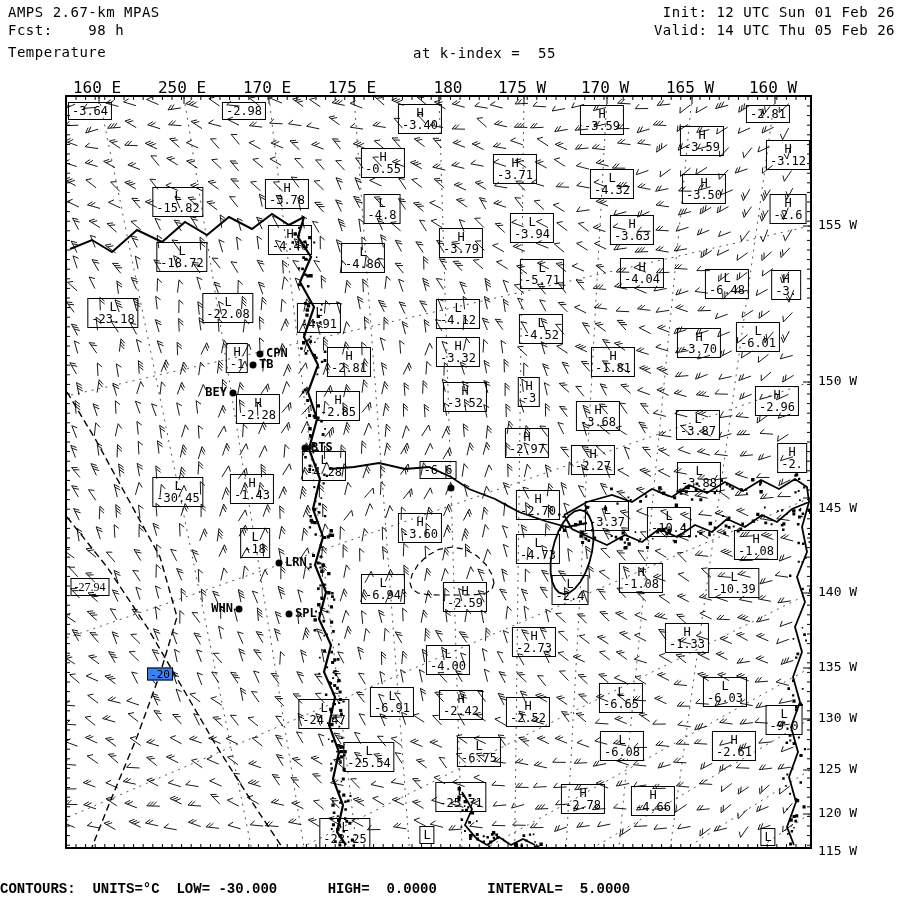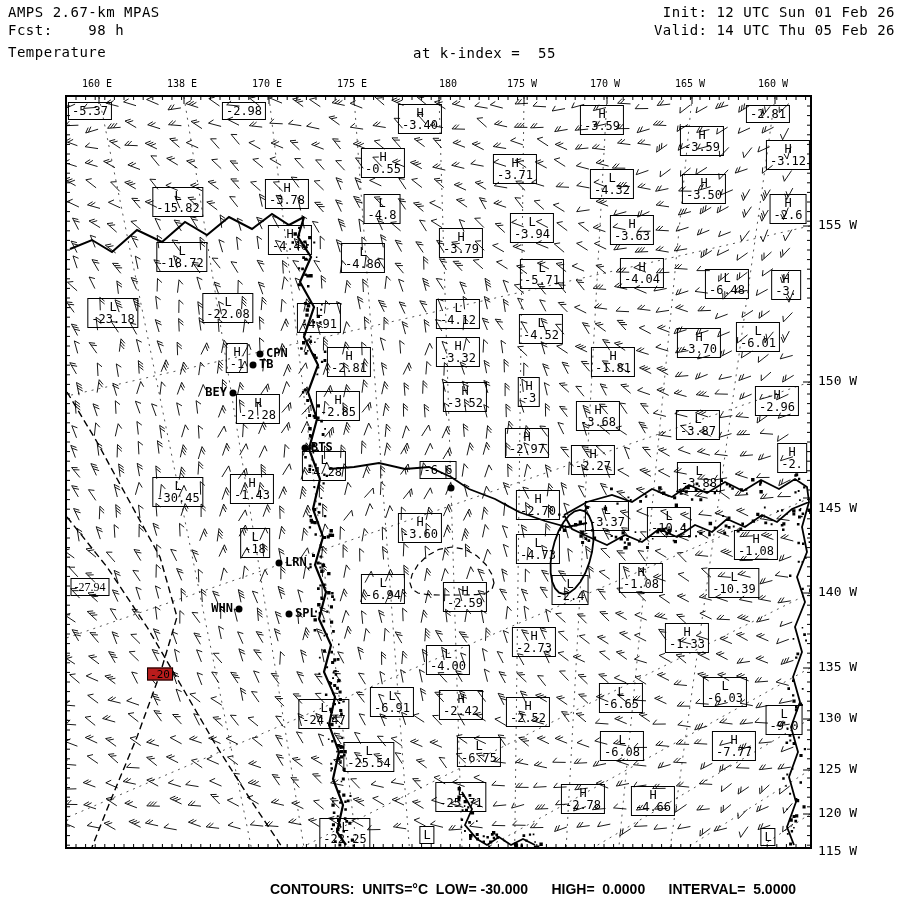--- a/index.html
+++ b/index.html
@@ -8,28 +8,28 @@
   .hline{position:absolute;white-space:pre;font-size:14px;letter-spacing:.5px}
   .hright{text-align:center}
   #map{position:absolute;left:65px;top:95px;width:743px;height:750px;
        border:2px solid #000;box-sizing:content-box;background:#fff}
   #deco{position:absolute;left:0;top:0;width:743px;height:750px}
   #map-layer{position:absolute;left:0;top:0;width:743px;height:750px}
   .marker{position:absolute;transform:translate(-50%,-50%);border:1px solid #000;
           text-align:center;font-size:12px;line-height:12px;padding:2px 3px;white-space:pre}
   .marker .lt,.marker .vl{display:block}
   .clab{position:absolute;transform:translate(-50%,-50%);border:1px solid #000;
-        font-size:11px;line-height:11px;padding:0 2px;background:#b91c1c}
+        font-size:11px;line-height:11px;padding:0 2px;background:#3b82f6}
   .stn-dot{position:absolute;width:7px;height:7px;border-radius:50%;background:#000;
            transform:translate(-50%,-50%)}
   .stn-lb{position:absolute;font-size:12px;line-height:12px;font-weight:bold;white-space:pre}
-  .ax-top{position:absolute;top:78px;font-size:10px;transform:translateX(-50%);white-space:pre}
+  .ax-top{position:absolute;top:78px;font-size:16px;transform:translateX(-50%);white-space:pre}
   .ax-right{position:absolute;left:818px;font-size:13px;transform:translateY(-50%);white-space:pre}
-  #footer{position:absolute;left:0;top:881px;width:796px;text-align:right;
-          font-family:Liberation Sans, sans-serif;font-weight:bold;font-size:14px;white-space:pre}
+  #footer{position:absolute;left:0;top:881px;width:796px;text-align:left;
+          font-family:Liberation Mono, monospace;font-weight:bold;font-size:14px;white-space:pre}
 </style>
 </head>
 <body>
 
 <div class="hline" style="left:8px;top:4px">AMPS 2.67-km MPAS</div>
 <div class="hline" style="left:8px;top:22px">Fcst:    98 h</div>
 <div class="hline" style="left:8px;top:44px">Temperature</div>
 <div class="hline hright" style="right:5px;top:4px">Init: 12 UTC Sun 01 Feb 26</div>
 <div class="hline hright" style="right:5px;top:22px">Valid: 14 UTC Thu 05 Feb 26</div>
 <div class="hline" style="left:413px;top:45px">at k-index =  55</div>
@@ -52,21 +52,21 @@
   <path d="M262.0 372.0L287.0 370.0L312.0 366.0L338.0 372.0L362.0 370.0L384.0 380.0L402.0 392.0L428.0 402.0L452.0 415.0L478.0 424.0L500.0 430.0L520.0 426.0" stroke="#000" stroke-width="1.8" fill="none"></path>
   <path d="M497.0 418.0L520.0 405.0L545.0 398.0L565.0 405.0L585.0 392.0L605.0 400.0L622.0 388.0L640.0 396.0L658.0 385.0L676.0 394.0L694.0 383.0L712.0 392.0L728.0 382.0L740.0 390.0L742.0 405.0L725.0 412.0L710.0 425.0L695.0 418.0L678.0 430.0L660.0 422.0L645.0 435.0L628.0 428.0L610.0 440.0L592.0 432.0L575.0 445.0L558.0 438.0L540.0 448.0L522.0 440.0L505.0 432.0L497.0 418.0" stroke="#000" stroke-width="1.8" fill="none"></path>
   <path d="M525.0 455.0 L522.2 465.9 L518.3 476.0 L513.5 484.7 L508.1 491.4 L502.4 495.6 L497.0 497.0 L492.1 495.6 L488.1 491.4 L485.2 484.7 L483.7 476.0 L483.6 465.9 L485.0 455.0 L487.8 444.1 L491.7 434.0 L496.5 425.3 L501.9 418.6 L507.6 414.4 L513.0 413.0 L517.9 414.4 L521.9 418.6 L524.8 425.3 L526.3 434.0 L526.4 444.1 L525.0 455.0 Z" stroke="#000" stroke-width="1.8" fill="none"></path>
   <path d="M395.0 695.0L405.0 712.0L398.0 728.0L410.0 742.0L420.0 748.0L432.0 740.0L444.0 748.0L456.0 742.0L468.0 748.0" stroke="#000" stroke-width="1.8" fill="none"></path>
   <path d="M742.0 405.0L735.0 430.0L740.0 455.0L730.0 480.0L738.0 505.0L728.0 530.0L735.0 555.0L726.0 580.0L733.0 605.0L724.0 630.0L731.0 655.0L722.0 680.0L729.0 705.0L720.0 730.0L727.0 748.0" stroke="#000" stroke-width="1.8" fill="none"></path>
   <path d="M274.2 648.7h3.1v3.1h-3.1zM249.7 464.5h3.0v3.0h-3.0zM264.1 495.0h2.5v2.5h-2.5zM263.5 670.3h2.5v2.5h-2.5zM248.2 259.5h2.5v2.5h-2.5zM273.7 683.8h1.5v1.5h-1.5zM251.7 515.0h2.7v2.7h-2.7zM273.1 615.4h2.7v2.7h-2.7zM252.2 224.3h2.3v2.3h-2.3zM241.6 349.5h3.2v3.2h-3.2zM231.0 170.3h2.2v2.2h-2.2zM253.9 263.7h2.3v2.3h-2.3zM263.2 665.8h2.0v2.0h-2.0zM261.6 436.6h3.5v3.5h-3.5zM237.1 160.8h2.9v2.9h-2.9zM275.2 696.5h3.2v3.2h-3.2zM259.6 438.3h3.2v3.2h-3.2zM243.3 302.4h1.6v1.6h-1.6zM264.1 498.3h2.8v2.8h-2.8zM270.0 721.7h3.4v3.4h-3.4zM259.1 569.3h2.0v2.0h-2.0zM245.0 457.1h3.0v3.0h-3.0zM248.2 398.3h1.8v1.8h-1.8zM270.2 582.0h3.3v3.3h-3.3zM274.2 639.7h1.9v1.9h-1.9zM239.1 161.5h2.2v2.2h-2.2zM263.4 553.8h2.6v2.6h-2.6zM259.2 513.5h2.2v2.2h-2.2zM266.0 501.4h2.3v2.3h-2.3zM265.8 714.4h2.6v2.6h-2.6zM269.2 653.8h1.7v1.7h-1.7zM251.3 405.8h2.8v2.8h-2.8zM226.5 135.3h3.4v3.4h-3.4zM236.2 236.2h2.0v2.0h-2.0zM275.3 603.5h2.0v2.0h-2.0zM264.9 726.2h3.1v3.1h-3.1zM263.0 523.5h3.2v3.2h-3.2zM279.8 702.4h2.8v2.8h-2.8zM265.0 703.8h1.7v1.7h-1.7zM279.8 749.8h2.5v2.5h-2.5zM262.9 508.3h3.1v3.1h-3.1zM239.2 301.9h3.0v3.0h-3.0zM245.5 354.9h1.7v1.7h-1.7zM234.9 294.1h2.4v2.4h-2.4zM253.2 472.4h3.5v3.5h-3.5zM249.3 319.5h3.3v3.3h-3.3zM275.5 732.9h2.5v2.5h-2.5zM252.5 458.6h2.2v2.2h-2.2zM237.3 176.4h2.5v2.5h-2.5zM250.5 414.1h1.7v1.7h-1.7zM271.5 737.3h3.3v3.3h-3.3zM252.6 447.0h2.1v2.1h-2.1zM249.8 352.8h2.2v2.2h-2.2zM245.4 223.9h2.7v2.7h-2.7zM276.8 720.2h2.7v2.7h-2.7zM257.9 596.5h2.5v2.5h-2.5zM256.4 376.6h2.1v2.1h-2.1zM276.4 653.1h3.4v3.4h-3.4zM242.6 421.8h3.4v3.4h-3.4zM250.5 269.6h1.8v1.8h-1.8zM256.5 262.1h2.9v2.9h-2.9zM252.1 516.8h1.7v1.7h-1.7zM263.1 625.7h3.5v3.5h-3.5zM272.1 664.2h2.6v2.6h-2.6zM264.2 643.1h2.3v2.3h-2.3zM246.6 531.9h2.7v2.7h-2.7zM267.3 572.9h2.4v2.4h-2.4zM272.1 704.4h2.4v2.4h-2.4zM248.9 159.5h1.5v1.5h-1.5zM236.5 143.5h3.0v3.0h-3.0zM242.4 466.3h2.2v2.2h-2.2zM269.8 718.3h2.0v2.0h-2.0zM272.2 611.9h3.1v3.1h-3.1zM269.9 659.9h3.5v3.5h-3.5zM253.5 449.3h2.0v2.0h-2.0zM245.6 256.2h1.7v1.7h-1.7zM233.1 250.2h2.6v2.6h-2.6zM266.7 606.0h2.3v2.3h-2.3zM253.5 500.2h2.9v2.9h-2.9zM268.9 589.8h3.0v3.0h-3.0zM250.0 490.2h2.7v2.7h-2.7zM242.4 243.3h2.7v2.7h-2.7zM240.0 146.9h1.8v1.8h-1.8zM256.9 417.9h2.4v2.4h-2.4zM245.6 346.3h2.7v2.7h-2.7zM242.8 238.8h1.8v1.8h-1.8zM245.2 372.1h2.0v2.0h-2.0zM250.1 506.0h3.4v3.4h-3.4zM246.6 319.2h2.7v2.7h-2.7zM235.2 159.3h2.8v2.8h-2.8zM246.5 424.0h3.2v3.2h-3.2zM230.9 137.3h2.2v2.2h-2.2zM283.8 741.5h3.2v3.2h-3.2zM256.2 486.5h2.4v2.4h-2.4zM251.1 506.8h2.0v2.0h-2.0zM265.1 533.0h2.7v2.7h-2.7zM239.9 253.1h1.6v1.6h-1.6zM242.5 469.0h2.2v2.2h-2.2zM235.0 244.1h3.3v3.3h-3.3zM265.1 580.2h1.9v1.9h-1.9zM270.0 646.9h3.3v3.3h-3.3zM278.3 722.9h2.8v2.8h-2.8zM230.9 186.2h3.0v3.0h-3.0zM261.8 584.1h1.6v1.6h-1.6zM254.7 336.1h2.8v2.8h-2.8zM242.3 177.0h3.4v3.4h-3.4zM234.2 170.5h2.7v2.7h-2.7zM246.4 256.9h2.6v2.6h-2.6zM266.9 743.3h2.8v2.8h-2.8zM242.2 417.9h2.7v2.7h-2.7zM246.5 521.2h3.4v3.4h-3.4zM246.0 410.9h3.3v3.3h-3.3zM260.9 641.5h1.6v1.6h-1.6zM249.9 307.3h3.1v3.1h-3.1zM238.3 216.4h3.3v3.3h-3.3zM253.3 499.4h2.1v2.1h-2.1zM276.0 603.4h1.8v1.8h-1.8zM241.2 330.1h3.5v3.5h-3.5zM253.2 322.7h2.7v2.7h-2.7zM262.9 613.1h3.0v3.0h-3.0zM241.4 371.1h2.7v2.7h-2.7zM255.9 552.8h3.0v3.0h-3.0zM255.5 522.7h2.7v2.7h-2.7zM274.6 743.5h2.1v2.1h-2.1zM251.4 575.7h1.9v1.9h-1.9zM259.2 536.6h1.7v1.7h-1.7zM265.0 620.3h2.3v2.3h-2.3zM272.7 652.9h3.3v3.3h-3.3zM258.7 377.8h2.3v2.3h-2.3zM256.6 552.2h2.1v2.1h-2.1zM247.1 244.5h1.5v1.5h-1.5zM265.6 574.9h1.5v1.5h-1.5zM237.2 358.9h2.6v2.6h-2.6zM236.1 148.4h2.5v2.5h-2.5zM252.3 487.4h2.2v2.2h-2.2zM244.2 347.4h2.2v2.2h-2.2zM264.9 700.0h1.6v1.6h-1.6zM272.7 729.0h1.7v1.7h-1.7zM243.6 423.4h3.4v3.4h-3.4zM271.0 546.6h1.6v1.6h-1.6zM271.2 605.1h1.9v1.9h-1.9zM276.0 656.9h2.6v2.6h-2.6zM245.6 317.8h2.5v2.5h-2.5zM235.8 348.4h2.2v2.2h-2.2zM252.8 465.6h1.7v1.7h-1.7zM241.8 429.2h2.3v2.3h-2.3zM264.4 706.4h3.3v3.3h-3.3zM247.3 366.6h2.4v2.4h-2.4zM248.1 513.5h1.9v1.9h-1.9zM236.7 222.6h1.9v1.9h-1.9zM238.6 211.2h3.5v3.5h-3.5zM243.6 339.1h2.2v2.2h-2.2zM238.9 149.4h1.9v1.9h-1.9zM240.0 187.9h2.5v2.5h-2.5zM280.0 738.9h1.6v1.6h-1.6zM224.5 144.3h2.5v2.5h-2.5zM255.5 385.3h2.2v2.2h-2.2zM241.4 241.2h1.8v1.8h-1.8zM270.8 726.4h3.1v3.1h-3.1zM263.8 731.0h1.9v1.9h-1.9zM277.3 711.2h2.6v2.6h-2.6zM239.3 177.2h3.3v3.3h-3.3zM260.1 474.9h3.4v3.4h-3.4zM238.0 206.2h1.8v1.8h-1.8zM262.5 432.1h3.4v3.4h-3.4zM241.1 317.0h3.0v3.0h-3.0zM257.2 331.0h1.8v1.8h-1.8zM251.9 559.8h1.8v1.8h-1.8zM277.3 703.6h2.3v2.3h-2.3zM271.5 593.5h3.1v3.1h-3.1zM253.5 400.2h1.7v1.7h-1.7zM262.2 610.7h3.2v3.2h-3.2zM269.1 730.8h3.4v3.4h-3.4zM241.7 372.5h2.1v2.1h-2.1zM247.5 436.3h2.4v2.4h-2.4zM249.4 276.4h1.9v1.9h-1.9zM282.4 698.0h2.1v2.1h-2.1zM246.3 388.9h2.0v2.0h-2.0zM274.8 680.5h3.0v3.0h-3.0zM237.6 254.9h2.8v2.8h-2.8zM252.3 469.4h2.0v2.0h-2.0zM281.3 724.7h3.1v3.1h-3.1zM267.7 576.2h2.5v2.5h-2.5zM269.8 561.1h2.7v2.7h-2.7zM237.0 291.4h2.9v2.9h-2.9zM263.3 672.9h1.6v1.6h-1.6zM271.8 600.9h3.1v3.1h-3.1zM236.9 204.9h2.8v2.8h-2.8zM239.8 207.2h3.4v3.4h-3.4zM275.5 670.7h3.2v3.2h-3.2zM266.2 561.3h3.1v3.1h-3.1zM270.6 693.2h2.9v2.9h-2.9zM255.9 439.0h3.1v3.1h-3.1zM262.5 585.1h2.6v2.6h-2.6zM285.5 747.5h2.3v2.3h-2.3zM242.4 338.0h2.8v2.8h-2.8zM250.9 414.3h2.5v2.5h-2.5zM241.1 138.9h3.3v3.3h-3.3zM271.4 746.6h2.9v2.9h-2.9zM272.7 650.3h1.7v1.7h-1.7zM246.2 144.5h2.1v2.1h-2.1zM249.7 217.7h3.3v3.3h-3.3zM241.5 367.5h2.8v2.8h-2.8zM254.8 466.6h3.3v3.3h-3.3zM240.9 470.6h1.6v1.6h-1.6zM277.3 746.0h1.8v1.8h-1.8zM254.1 207.0h1.6v1.6h-1.6zM256.5 537.8h1.6v1.6h-1.6zM253.1 211.7h2.0v2.0h-2.0zM241.9 337.1h2.6v2.6h-2.6zM256.8 253.4h2.6v2.6h-2.6zM231.1 129.8h2.3v2.3h-2.3zM242.3 204.7h2.3v2.3h-2.3zM272.2 648.1h3.4v3.4h-3.4zM271.5 628.7h1.7v1.7h-1.7zM273.0 658.3h3.1v3.1h-3.1zM266.2 587.1h3.0v3.0h-3.0zM260.1 494.0h3.5v3.5h-3.5zM264.1 564.0h3.1v3.1h-3.1zM263.9 436.7h3.2v3.2h-3.2zM713.8 427.0h2.6v2.6h-2.6zM725.1 412.2h3.4v3.4h-3.4zM657.6 427.5h2.9v2.9h-2.9zM520.6 442.3h2.6v2.6h-2.6zM623.9 401.3h2.4v2.4h-2.4zM525.9 439.6h3.2v3.2h-3.2zM598.4 435.7h2.9v2.9h-2.9zM732.1 402.3h1.7v1.7h-1.7zM684.1 381.0h3.4v3.4h-3.4zM512.4 437.3h3.4v3.4h-3.4zM653.2 382.2h2.8v2.8h-2.8zM612.0 392.0h1.7v1.7h-1.7zM562.7 402.5h1.9v1.9h-1.9zM563.0 402.0h1.7v1.7h-1.7zM673.0 391.3h2.9v2.9h-2.9zM607.7 406.6h3.3v3.3h-3.3zM595.0 394.6h3.4v3.4h-3.4zM641.3 434.4h2.2v2.2h-2.2zM600.7 434.0h3.1v3.1h-3.1zM619.4 388.9h3.4v3.4h-3.4zM648.9 392.6h1.7v1.7h-1.7zM715.0 431.6h2.5v2.5h-2.5zM494.2 429.0h2.4v2.4h-2.4zM572.5 441.3h1.7v1.7h-1.7zM714.0 412.3h2.2v2.2h-2.2zM692.0 386.4h2.3v2.3h-2.3zM628.1 438.3h1.9v1.9h-1.9zM692.4 393.0h3.4v3.4h-3.4zM660.4 419.5h3.1v3.1h-3.1zM591.1 389.3h3.5v3.5h-3.5zM636.3 391.6h2.0v2.0h-2.0zM725.4 415.7h2.9v2.9h-2.9zM621.1 438.1h2.4v2.4h-2.4zM730.7 393.0h1.9v1.9h-1.9zM632.3 434.7h3.1v3.1h-3.1zM579.1 449.1h2.8v2.8h-2.8zM679.0 395.5h1.7v1.7h-1.7zM605.7 442.7h1.8v1.8h-1.8zM658.8 386.1h2.4v2.4h-2.4zM567.6 434.3h1.7v1.7h-1.7zM543.0 390.4h2.9v2.9h-2.9zM606.1 399.2h3.1v3.1h-3.1zM556.8 444.6h2.1v2.1h-2.1zM511.7 423.6h3.3v3.3h-3.3zM597.8 430.2h2.1v2.1h-2.1zM492.2 432.0h1.8v1.8h-1.8zM601.0 431.4h3.5v3.5h-3.5zM560.5 399.4h1.9v1.9h-1.9zM613.9 395.9h1.8v1.8h-1.8zM731.0 418.5h2.9v2.9h-2.9zM674.3 425.5h2.7v2.7h-2.7zM697.3 424.4h2.9v2.9h-2.9zM727.3 377.3h2.5v2.5h-2.5zM632.3 401.3h3.0v3.0h-3.0zM672.3 430.5h3.0v3.0h-3.0zM577.9 398.4h2.3v2.3h-2.3zM524.0 432.3h2.2v2.2h-2.2zM709.9 413.2h1.9v1.9h-1.9zM612.7 395.3h2.4v2.4h-2.4zM678.2 391.6h2.1v2.1h-2.1zM672.5 431.3h2.0v2.0h-2.0zM513.9 434.1h2.9v2.9h-2.9zM617.7 393.3h3.1v3.1h-3.1zM646.7 429.5h2.6v2.6h-2.6zM642.7 387.3h1.6v1.6h-1.6zM736.1 389.2h2.3v2.3h-2.3zM641.6 424.7h3.5v3.5h-3.5zM559.2 441.0h2.7v2.7h-2.7zM517.5 440.2h2.8v2.8h-2.8zM689.2 415.8h3.2v3.2h-3.2zM554.5 434.2h3.3v3.3h-3.3zM692.3 383.9h2.8v2.8h-2.8zM547.7 438.8h2.6v2.6h-2.6zM606.7 442.9h3.3v3.3h-3.3zM552.5 440.1h3.4v3.4h-3.4zM727.4 394.2h2.2v2.2h-2.2zM518.9 409.0h3.0v3.0h-3.0zM656.2 434.4h2.9v2.9h-2.9zM728.2 376.3h3.0v3.0h-3.0zM495.5 419.1h1.7v1.7h-1.7zM660.7 428.9h2.8v2.8h-2.8zM549.4 405.6h2.2v2.2h-2.2zM743.1 403.3h2.2v2.2h-2.2zM715.3 425.3h3.1v3.1h-3.1zM628.6 385.4h2.8v2.8h-2.8zM731.0 380.7h2.3v2.3h-2.3zM495.8 431.5h3.2v3.2h-3.2zM696.9 409.6h1.8v1.8h-1.8zM615.4 392.2h2.1v2.1h-2.1zM491.1 416.4h2.3v2.3h-2.3zM655.1 418.0h2.0v2.0h-2.0zM719.0 415.9h1.8v1.8h-1.8zM572.2 403.0h2.8v2.8h-2.8zM641.2 436.6h2.6v2.6h-2.6zM536.7 409.7h3.4v3.4h-3.4zM665.8 428.6h1.9v1.9h-1.9zM589.2 433.4h3.0v3.0h-3.0zM627.7 391.2h2.8v2.8h-2.8zM669.7 432.6h2.9v2.9h-2.9zM661.8 388.1h2.4v2.4h-2.4zM556.4 449.5h2.9v2.9h-2.9zM646.7 394.9h2.3v2.3h-2.3zM514.1 443.9h3.0v3.0h-3.0zM616.1 427.7h2.1v2.1h-2.1zM584.9 440.9h1.6v1.6h-1.6zM617.9 388.7h3.1v3.1h-3.1zM560.4 445.3h3.4v3.4h-3.4zM664.3 390.2h2.6v2.6h-2.6zM543.6 437.9h2.2v2.2h-2.2zM595.3 431.1h3.1v3.1h-3.1zM571.1 443.4h2.2v2.2h-2.2zM495.8 431.8h3.1v3.1h-3.1zM617.0 390.7h1.7v1.7h-1.7zM507.0 426.1h3.3v3.3h-3.3zM703.6 426.2h2.0v2.0h-2.0zM746.4 389.5h1.8v1.8h-1.8zM684.7 422.4h3.4v3.4h-3.4zM745.2 394.8h3.2v3.2h-3.2zM557.3 449.1h3.3v3.3h-3.3zM731.7 411.9h2.4v2.4h-2.4zM472.4 745.6h3.4v3.4h-3.4zM403.7 714.2h3.4v3.4h-3.4zM415.5 743.5h2.5v2.5h-2.5zM465.7 736.6h1.7v1.7h-1.7zM429.4 739.0h2.8v2.8h-2.8zM448.3 751.6h2.3v2.3h-2.3zM444.2 750.4h2.3v2.3h-2.3zM423.9 736.1h2.7v2.7h-2.7zM428.4 736.6h2.7v2.7h-2.7zM447.4 748.9h3.3v3.3h-3.3zM458.3 742.4h2.4v2.4h-2.4zM396.6 703.0h3.3v3.3h-3.3zM455.5 737.3h2.7v2.7h-2.7zM425.0 734.1h3.3v3.3h-3.3zM400.2 709.3h2.1v2.1h-2.1zM408.7 736.1h3.0v3.0h-3.0zM401.2 724.1h2.7v2.7h-2.7zM393.7 721.6h2.4v2.4h-2.4zM469.2 748.5h3.1v3.1h-3.1zM436.5 742.8h1.7v1.7h-1.7zM466.9 748.6h2.1v2.1h-2.1zM425.7 739.8h2.4v2.4h-2.4zM422.1 743.4h3.1v3.1h-3.1zM402.0 737.0h3.5v3.5h-3.5zM402.1 740.4h2.6v2.6h-2.6zM395.3 697.7h2.3v2.3h-2.3zM404.1 738.0h1.6v1.6h-1.6zM390.4 701.4h3.0v3.0h-3.0zM409.0 723.3h1.6v1.6h-1.6zM419.4 739.0h2.5v2.5h-2.5zM390.6 690.1h3.3v3.3h-3.3zM397.0 733.1h1.9v1.9h-1.9zM427.0 751.0h2.6v2.6h-2.6zM421.6 748.8h1.6v1.6h-1.6zM390.4 698.6h3.2v3.2h-3.2zM418.5 750.2h1.6v1.6h-1.6zM397.9 711.7h3.1v3.1h-3.1zM409.2 740.6h2.8v2.8h-2.8zM435.9 750.6h3.4v3.4h-3.4zM448.1 746.1h2.7v2.7h-2.7zM401.5 696.9h2.8v2.8h-2.8zM421.8 751.8h3.3v3.3h-3.3zM467.3 744.2h1.6v1.6h-1.6zM394.6 712.3h2.0v2.0h-2.0zM446.9 745.6h3.3v3.3h-3.3zM415.7 738.2h2.1v2.1h-2.1zM461.9 736.6h2.2v2.2h-2.2zM453.5 747.4h2.5v2.5h-2.5zM393.5 729.2h1.8v1.8h-1.8zM453.8 746.5h1.8v1.8h-1.8zM721.6 637.0h2.8v2.8h-2.8zM737.6 459.5h2.2v2.2h-2.2zM740.5 411.8h3.2v3.2h-3.2zM741.6 444.2h1.8v1.8h-1.8zM720.4 590.3h2.6v2.6h-2.6zM716.0 624.5h2.2v2.2h-2.2zM734.0 418.7h1.6v1.6h-1.6zM728.1 559.4h2.3v2.3h-2.3zM729.9 425.9h2.6v2.6h-2.6zM725.6 597.9h1.7v1.7h-1.7zM742.1 414.3h2.6v2.6h-2.6zM738.1 542.6h1.9v1.9h-1.9zM734.6 415.4h2.5v2.5h-2.5zM734.6 490.7h2.2v2.2h-2.2zM728.8 701.0h1.6v1.6h-1.6zM727.9 611.5h2.8v2.8h-2.8zM742.1 491.5h3.4v3.4h-3.4zM725.4 602.5h3.2v3.2h-3.2zM718.3 688.2h1.6v1.6h-1.6zM744.1 413.6h1.9v1.9h-1.9zM732.5 684.3h2.5v2.5h-2.5zM725.0 597.3h2.3v2.3h-2.3zM725.6 644.9h3.0v3.0h-3.0zM728.1 717.3h3.2v3.2h-3.2zM734.5 464.2h1.6v1.6h-1.6zM723.7 733.1h2.4v2.4h-2.4zM725.5 717.9h3.0v3.0h-3.0zM718.5 644.5h2.6v2.6h-2.6zM736.8 651.0h2.2v2.2h-2.2zM732.8 410.9h1.6v1.6h-1.6zM719.3 711.6h1.5v1.5h-1.5zM715.2 680.2h2.5v2.5h-2.5zM719.5 630.6h1.8v1.8h-1.8zM728.0 609.0h2.3v2.3h-2.3zM730.4 444.7h2.5v2.5h-2.5zM729.4 555.5h2.8v2.8h-2.8zM734.7 530.0h1.5v1.5h-1.5zM722.0 477.5h2.4v2.4h-2.4zM724.4 670.8h2.0v2.0h-2.0zM719.3 676.6h2.0v2.0h-2.0zM735.0 445.6h2.4v2.4h-2.4zM733.9 607.0h2.0v2.0h-2.0zM732.4 656.9h3.2v3.2h-3.2zM730.9 639.4h2.0v2.0h-2.0zM730.7 463.7h2.1v2.1h-2.1zM736.2 536.2h2.7v2.7h-2.7zM727.4 722.7h2.7v2.7h-2.7zM722.4 721.3h3.4v3.4h-3.4zM722.1 695.7h2.0v2.0h-2.0zM725.6 541.1h1.7v1.7h-1.7zM734.8 591.0h1.8v1.8h-1.8zM725.0 582.4h2.6v2.6h-2.6zM741.1 436.1h1.9v1.9h-1.9zM722.3 642.4h2.0v2.0h-2.0zM732.0 605.4h3.1v3.1h-3.1zM735.5 708.3h3.1v3.1h-3.1zM722.1 745.5h3.0v3.0h-3.0zM726.1 730.0h1.6v1.6h-1.6zM719.9 736.0h1.8v1.8h-1.8zM728.9 702.0h3.3v3.3h-3.3z" fill="#000"></path>
  </g>
  <path d="M9.0 0V3M9.0 750V747M18.6 0V3M18.6 750V747M28.2 0V3M28.2 750V747M37.8 0V3M37.8 750V747M47.4 0V3M47.4 750V747M57.0 0V3M57.0 750V747M66.6 0V3M66.6 750V747M76.2 0V3M76.2 750V747M85.8 0V3M85.8 750V747M95.4 0V3M95.4 750V747M105.0 0V3M105.0 750V747M114.6 0V3M114.6 750V747M124.2 0V3M124.2 750V747M133.8 0V3M133.8 750V747M143.4 0V3M143.4 750V747M153.0 0V3M153.0 750V747M162.6 0V3M162.6 750V747M172.2 0V3M172.2 750V747M181.8 0V3M181.8 750V747M191.4 0V3M191.4 750V747M201.0 0V3M201.0 750V747M210.6 0V3M210.6 750V747M220.2 0V3M220.2 750V747M229.8 0V3M229.8 750V747M239.4 0V3M239.4 750V747M249.0 0V3M249.0 750V747M258.6 0V3M258.6 750V747M268.2 0V3M268.2 750V747M277.8 0V3M277.8 750V747M287.4 0V3M287.4 750V747M297.0 0V3M297.0 750V747M306.6 0V3M306.6 750V747M316.2 0V3M316.2 750V747M325.8 0V3M325.8 750V747M335.4 0V3M335.4 750V747M345.0 0V3M345.0 750V747M354.6 0V3M354.6 750V747M364.2 0V3M364.2 750V747M373.8 0V3M373.8 750V747M383.4 0V3M383.4 750V747M393.0 0V3M393.0 750V747M402.6 0V3M402.6 750V747M412.2 0V3M412.2 750V747M421.8 0V3M421.8 750V747M431.4 0V3M431.4 750V747M441.0 0V3M441.0 750V747M450.6 0V3M450.6 750V747M460.2 0V3M460.2 750V747M469.8 0V3M469.8 750V747M479.4 0V3M479.4 750V747M489.0 0V3M489.0 750V747M498.6 0V3M498.6 750V747M508.2 0V3M508.2 750V747M517.8 0V3M517.8 750V747M527.4 0V3M527.4 750V747M537.0 0V3M537.0 750V747M546.6 0V3M546.6 750V747M556.2 0V3M556.2 750V747M565.8 0V3M565.8 750V747M575.4 0V3M575.4 750V747M585.0 0V3M585.0 750V747M594.6 0V3M594.6 750V747M604.2 0V3M604.2 750V747M613.8 0V3M613.8 750V747M623.4 0V3M623.4 750V747M633.0 0V3M633.0 750V747M642.6 0V3M642.6 750V747M652.2 0V3M652.2 750V747M661.8 0V3M661.8 750V747M671.4 0V3M671.4 750V747M681.0 0V3M681.0 750V747M690.6 0V3M690.6 750V747M700.2 0V3M700.2 750V747M709.8 0V3M709.8 750V747M719.4 0V3M719.4 750V747M729.0 0V3M729.0 750V747M738.6 0V3M738.6 750V747M0 9.0H3M743 9.0H740M0 18.6H3M743 18.6H740M0 28.2H3M743 28.2H740M0 37.8H3M743 37.8H740M0 47.4H3M743 47.4H740M0 57.0H3M743 57.0H740M0 66.6H3M743 66.6H740M0 76.2H3M743 76.2H740M0 85.8H3M743 85.8H740M0 95.4H3M743 95.4H740M0 105.0H3M743 105.0H740M0 114.6H3M743 114.6H740M0 124.2H3M743 124.2H740M0 133.8H3M743 133.8H740M0 143.4H3M743 143.4H740M0 153.0H3M743 153.0H740M0 162.6H3M743 162.6H740M0 172.2H3M743 172.2H740M0 181.8H3M743 181.8H740M0 191.4H3M743 191.4H740M0 201.0H3M743 201.0H740M0 210.6H3M743 210.6H740M0 220.2H3M743 220.2H740M0 229.8H3M743 229.8H740M0 239.4H3M743 239.4H740M0 249.0H3M743 249.0H740M0 258.6H3M743 258.6H740M0 268.2H3M743 268.2H740M0 277.8H3M743 277.8H740M0 287.4H3M743 287.4H740M0 297.0H3M743 297.0H740M0 306.6H3M743 306.6H740M0 316.2H3M743 316.2H740M0 325.8H3M743 325.8H740M0 335.4H3M743 335.4H740M0 345.0H3M743 345.0H740M0 354.6H3M743 354.6H740M0 364.2H3M743 364.2H740M0 373.8H3M743 373.8H740M0 383.4H3M743 383.4H740M0 393.0H3M743 393.0H740M0 402.6H3M743 402.6H740M0 412.2H3M743 412.2H740M0 421.8H3M743 421.8H740M0 431.4H3M743 431.4H740M0 441.0H3M743 441.0H740M0 450.6H3M743 450.6H740M0 460.2H3M743 460.2H740M0 469.8H3M743 469.8H740M0 479.4H3M743 479.4H740M0 489.0H3M743 489.0H740M0 498.6H3M743 498.6H740M0 508.2H3M743 508.2H740M0 517.8H3M743 517.8H740M0 527.4H3M743 527.4H740M0 537.0H3M743 537.0H740M0 546.6H3M743 546.6H740M0 556.2H3M743 556.2H740M0 565.8H3M743 565.8H740M0 575.4H3M743 575.4H740M0 585.0H3M743 585.0H740M0 594.6H3M743 594.6H740M0 604.2H3M743 604.2H740M0 613.8H3M743 613.8H740M0 623.4H3M743 623.4H740M0 633.0H3M743 633.0H740M0 642.6H3M743 642.6H740M0 652.2H3M743 652.2H740M0 661.8H3M743 661.8H740M0 671.4H3M743 671.4H740M0 681.0H3M743 681.0H740M0 690.6H3M743 690.6H740M0 700.2H3M743 700.2H740M0 709.8H3M743 709.8H740M0 719.4H3M743 719.4H740M0 729.0H3M743 729.0H740M0 738.6H3M743 738.6H740M0 748.2H3M743 748.2H740M32.0 0V7M117.0 0V7M202.0 0V7M287.0 0V7M372.0 0V7M457.0 0V7M540.0 0V7M625.0 0V7M708.0 0V7M743 129.0H736M743 285.0H736M743 401.0H736M743 496.0H736M743 571.0H736M743 622.0H736M743 673.0H736M743 717.0H736M743 755.0H736" stroke="#000" stroke-width="1" fill="none"></path>
 </svg></div>
   <div id="map-layer">
-      <div class="marker" style="left: 23px; top: 14px;"><span class="vl">-5.37</span></div>
+      <div class="marker" style="left: 23px; top: 14px;"><span class="vl">-3.64</span></div>
       <div class="marker" style="left: 177px; top: 14px;"><span class="vl">-2.98</span></div>
       <div class="marker" style="left: 353px; top: 22px;"><span class="lt">H</span><span class="vl">-3.40</span></div>
       <div class="marker" style="left: 535px; top: 23px;"><span class="lt">H</span><span class="vl">-3.59</span></div>
       <div class="marker" style="left: 701px; top: 17px;"><span class="vl">-2.81</span></div>
       <div class="marker" style="left: 635px; top: 44px;"><span class="lt">H</span><span class="vl">-3.59</span></div>
       <div class="marker" style="left: 721px; top: 58px;"><span class="lt">H</span><span class="vl">-3.12</span></div>
       <div class="marker" style="left: 316px; top: 66px;"><span class="lt">H</span><span class="vl">-0.55</span></div>
       <div class="marker" style="left: 448px; top: 72px;"><span class="lt">H</span><span class="vl">-3.71</span></div>
       <div class="marker" style="left: 111px; top: 105px;"><span class="lt">L</span><span class="vl">-15.82</span></div>
       <div class="marker" style="left: 220px; top: 97px;"><span class="lt">H</span><span class="vl">-3.78</span></div>
@@ -129,21 +129,21 @@
       <div class="marker" style="left: 325px; top: 605px;"><span class="lt">L</span><span class="vl">-6.91</span></div>
       <div class="marker" style="left: 394px; top: 608px;"><span class="lt">H</span><span class="vl">-2.42</span></div>
       <div class="marker" style="left: 461px; top: 615px;"><span class="lt">H</span><span class="vl">-2.52</span></div>
       <div class="marker" style="left: 554px; top: 601px;"><span class="lt">L</span><span class="vl">-6.65</span></div>
       <div class="marker" style="left: 658px; top: 595px;"><span class="lt">L</span><span class="vl">-6.03</span></div>
       <div class="marker" style="left: 717px; top: 623px;"><span class="lt">L</span><span class="vl">-9.0</span></div>
       <div class="marker" style="left: 257px; top: 617px;"><span class="lt">L</span><span class="vl">-24.47</span></div>
       <div class="marker" style="left: 302px; top: 660px;"><span class="lt">L</span><span class="vl">-25.54</span></div>
       <div class="marker" style="left: 412px; top: 655px;"><span class="lt">L</span><span class="vl">-6.75</span></div>
       <div class="marker" style="left: 555px; top: 649px;"><span class="lt">L</span><span class="vl">-6.08</span></div>
-      <div class="marker" style="left: 667px; top: 649px;"><span class="lt">H</span><span class="vl">-7.77</span></div>
+      <div class="marker" style="left: 667px; top: 649px;"><span class="lt">H</span><span class="vl">-2.61</span></div>
       <div class="marker" style="left: 394px; top: 700px;"><span class="lt">L</span><span class="vl">-25.71</span></div>
       <div class="marker" style="left: 516px; top: 702px;"><span class="lt">H</span><span class="vl">-2.78</span></div>
       <div class="marker" style="left: 586px; top: 704px;"><span class="lt">H</span><span class="vl">-4.66</span></div>
       <div class="marker" style="left: 278px; top: 736px;"><span class="lt">L</span><span class="vl">-22.25</span></div>
       <div class="marker" style="left: 360px; top: 738px;"><span class="lt">L</span></div>
       <div class="marker" style="left: 701px; top: 740px;"><span class="lt">L</span></div>
       <div class="clab" style="left: 93px; top: 577px;">-20</div>
       <div class="stn-dot" style="left: 193px; top: 257px;"></div>
       <div class="stn-lb" style="top: 250px; left: 199px;">CPN</div>
       <div class="stn-dot" style="left: 186px; top: 268px;"></div>
@@ -157,21 +157,21 @@
       <div class="stn-dot" style="left: 172px; top: 512px;"></div>
       <div class="stn-lb" style="top: 505px; left: 166px; transform: translateX(-100%);">WHN</div>
       <div class="stn-dot" style="left: 222px; top: 517px;"></div>
       <div class="stn-lb" style="top: 510px; left: 228px;">SPL</div>
       <div class="stn-dot" style="left: 384px; top: 391px;"></div>
     </div>
 </div>
 
 <div id="axis-top">
     <div class="ax-top" style="left: 97px;">160 E</div>
-    <div class="ax-top" style="left: 182px;">138 E</div>
+    <div class="ax-top" style="left: 182px;">250 E</div>
     <div class="ax-top" style="left: 267px;">170 E</div>
     <div class="ax-top" style="left: 352px;">175 E</div>
     <div class="ax-top" style="left: 448px;">180</div>
     <div class="ax-top" style="left: 522px;">175 W</div>
     <div class="ax-top" style="left: 605px;">170 W</div>
     <div class="ax-top" style="left: 690px;">165 W</div>
     <div class="ax-top" style="left: 773px;">160 W</div>
   </div>
 <div id="axis-right">
     <div class="ax-right" style="top: 224px;">155 W</div>

